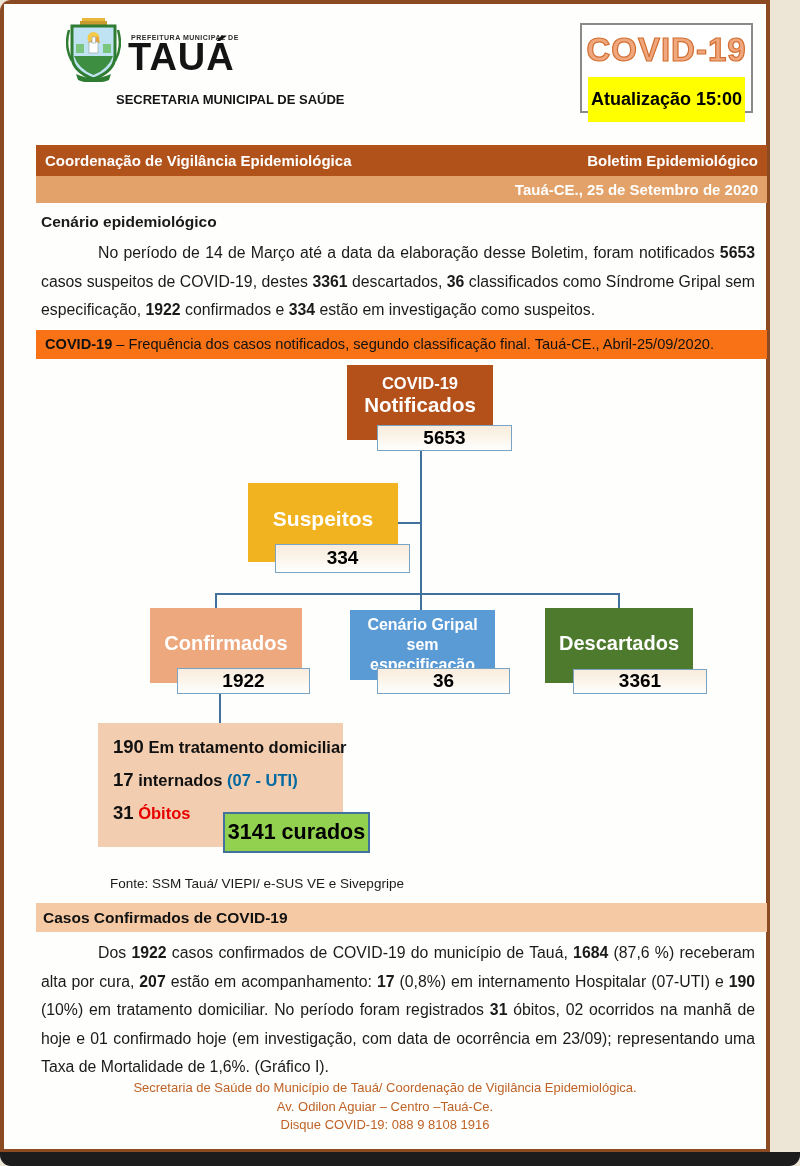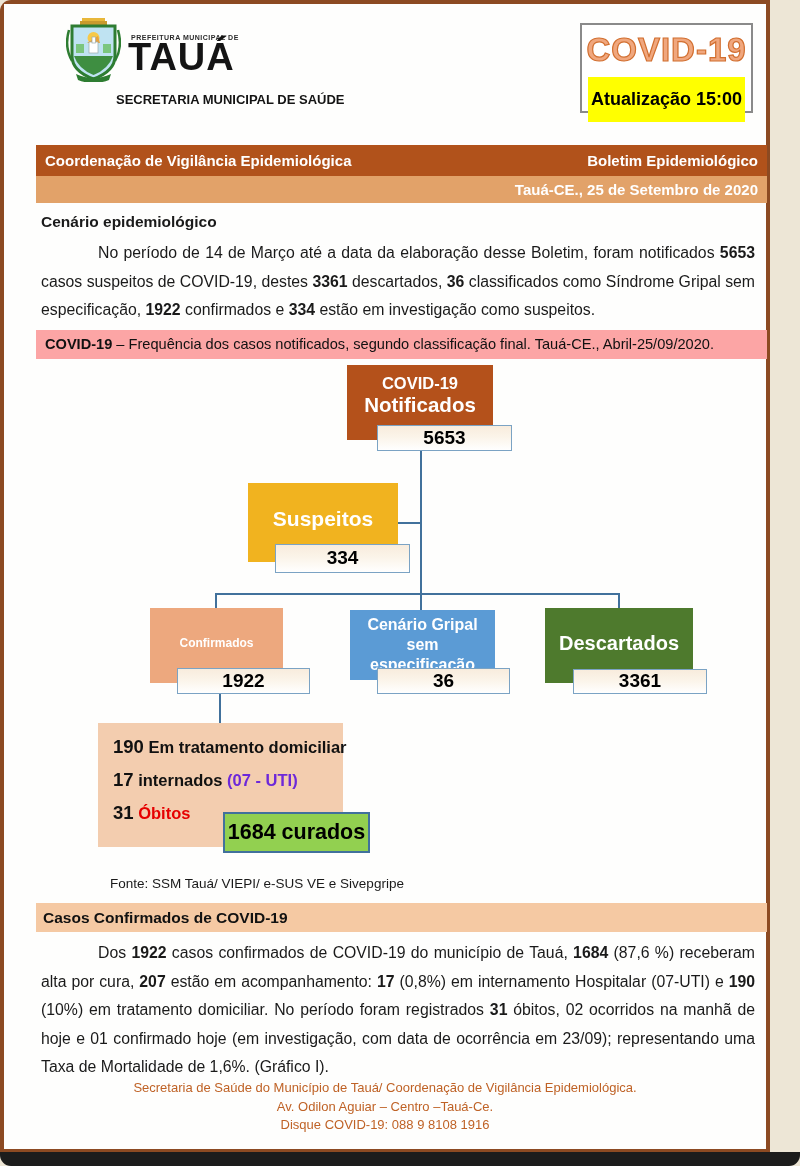--- a/index.html
+++ b/index.html
@@ -27,30 +27,30 @@
         align-items:center;padding:0 9px;box-sizing:border-box;gap:7px;}
   .bar2{position:absolute;left:36px;top:176px;width:731px;height:27px;background:#E2A269;
         color:#fff;font-weight:bold;font-size:15px;text-align:right;line-height:27px;
         padding-right:9px;box-sizing:border-box;}
 
   
   .h1{position:absolute;left:41px;top:213px;font-size:15.5px;font-weight:bold;color:#1a1a1a;}
   .para{position:absolute;font-size:15.8px;line-height:28.5px;color:#1a1a1a;text-align:justify;text-indent:57px;}
   .para1{left:41px;top:239px;width:714px;}
   .para2{left:41px;top:939px;width:714px;}
-  .caption-band{position:absolute;left:36px;top:330px;width:731px;height:29px;background:#fca5a5;
+  .caption-band{position:absolute;left:36px;top:330px;width:731px;height:29px;background:#f97316;
         font-size:14.6px;line-height:29px;color:#111;padding-left:9px;box-sizing:border-box;white-space:nowrap;}
 
   
   .fc{position:absolute;color:#fff;text-align:center;}
   .notif{left:347px;top:365px;width:146px;height:75px;background:#B4511B;}
   .notif .l1{margin-top:9px;font-size:16.5px;font-weight:600;}
   .notif .l2{font-size:20.5px;font-weight:800;}
   .susp{left:248px;top:483px;width:150px;height:79px;background:#F1B31F;font-size:21px;font-weight:800;line-height:72px;}
-  .conf{left:150px;top:608px;width:133px;height:75px;background:#EDA87E;font-size:12px;font-weight:800;line-height:70px;}
+  .conf{left:150px;top:608px;width:152px;height:75px;background:#EDA87E;font-size:20px;font-weight:800;line-height:70px;}
   .sind{left:350px;top:610px;width:145px;height:70px;background:#5B9BD5;font-size:16px;font-weight:800;
         display:flex;align-items:center;justify-content:center;padding:0 5px;box-sizing:border-box;line-height:1.25;}
   .desc{left:545px;top:608px;width:148px;height:75px;background:#4E7A2D;font-size:20px;font-weight:800;line-height:70px;}
 
   .num-box{position:absolute;border:1.6px solid #7BA3C4;box-sizing:border-box;text-align:center;
         background:linear-gradient(#F8ECDD 0%,#FBF4E9 45%,#FFFFFF 100%);
         font-size:19px;font-weight:bold;color:#000;}
   .n5653{left:377px;top:425px;width:135px;height:26px;line-height:23px;}
   .n334{left:275px;top:544px;width:135px;height:29px;line-height:26px;}
   .n1922{left:177px;top:668px;width:133px;height:26px;line-height:23px;}
@@ -135,24 +135,24 @@
   <div class="num-box n1922">1922</div>
 
   <div class="fc sind">Cenário Gripal sem especificação</div>
   <div class="num-box n36">36</div>
 
   <div class="fc desc">Descartados</div>
   <div class="num-box n3361">3361</div>
 
   <div class="treat">
     <div class="tl"><span style="font-weight: bold; font-size: 18.5px;">190</span><span style="font-weight: bold;"> Em tratamento domiciliar</span></div>
-    <div class="tl"><span style="font-weight: bold; font-size: 18.5px;">17</span><span style="font-weight: bold;">  internados </span><span style="font-weight: bold; color: #6d28d9;">(07 - UTI)</span></div>
+    <div class="tl"><span style="font-weight: bold; font-size: 18.5px;">17</span><span style="font-weight: bold;">  internados </span><span style="font-weight: bold; color: #0369a1;">(07 - UTI)</span></div>
     <div class="tl"><span style="font-weight: bold; font-size: 18.5px;">31</span><span style="font-weight: bold;"> </span><span style="font-weight: bold; color: rgb(230, 0, 0);">Óbitos</span></div>
   </div>
-  <div class="curados">1684 curados</div>
+  <div class="curados">3141 curados</div>
 
   <div class="fonte">Fonte: SSM Tauá/ VIEPI/ e-SUS VE e Sivepgripe</div>
 
   <div class="band2">Casos Confirmados de COVID-19</div>
   <div class="para para2"><span>Dos </span><span style="font-weight: bold;">1922</span><span> casos confirmados de COVID-19 do município de Tauá, </span><span style="font-weight: bold;">1684</span><span> (87,6 %) receberam alta por cura, </span><span style="font-weight: bold;">207</span><span> estão em acompanhamento: </span><span style="font-weight: bold;">17</span><span> (0,8%) em internamento Hospitalar (07-UTI) e </span><span style="font-weight: bold;">190</span><span> (10%) em tratamento domiciliar. No período foram registrados </span><span style="font-weight: bold;">31</span><span> óbitos, 02 ocorridos na manhã de hoje e 01 confirmado hoje (em investigação, com data de ocorrência em 23/09); representando uma Taxa de Mortalidade de 1,6%.  (Gráfico I).</span></div>
 
   <div class="footer">
     <div>Secretaria de Saúde do Município de Tauá/ Coordenação de Vigilância Epidemiológica.</div>
     <div>Av. Odilon Aguiar – Centro –Tauá-Ce.</div>
     <div>Disque COVID-19: 088 9 8108 1916</div>

